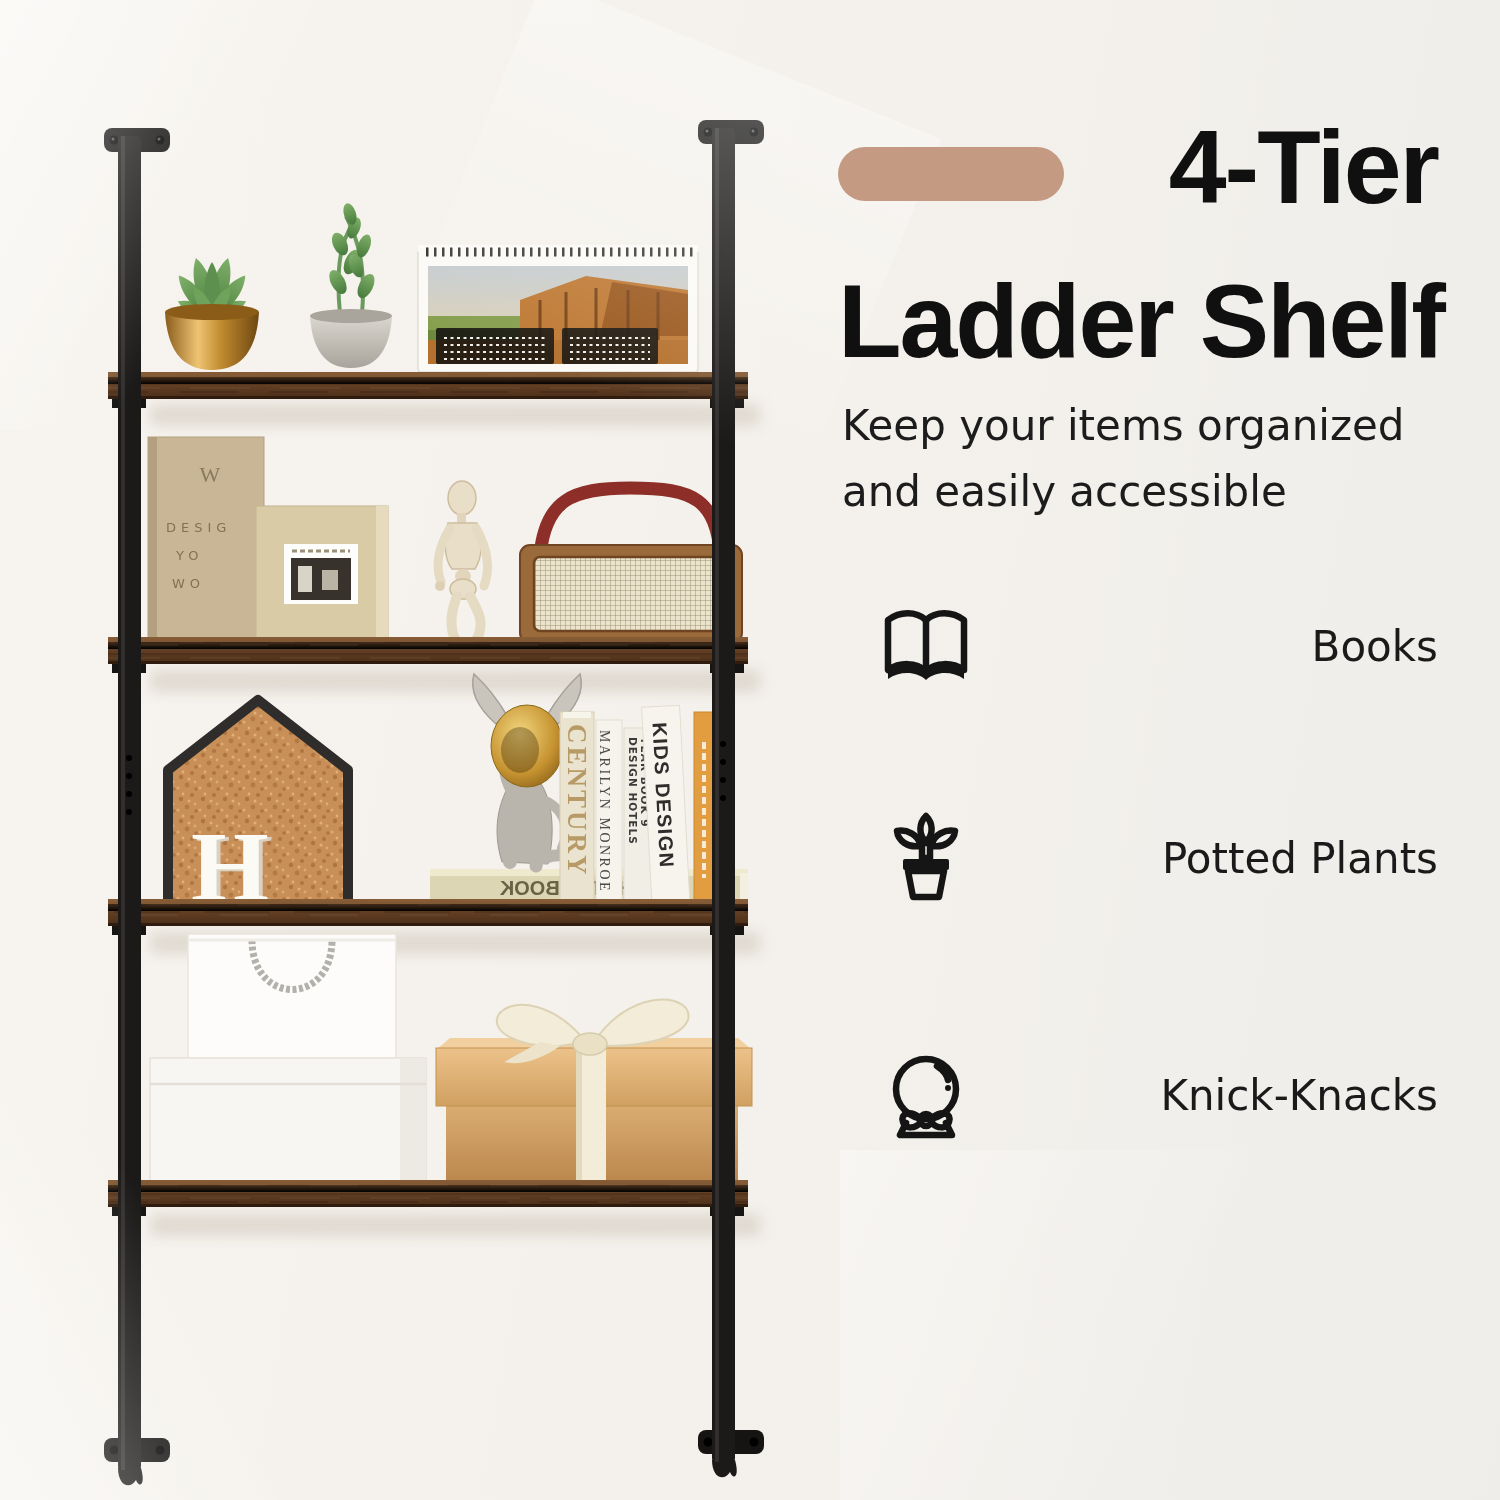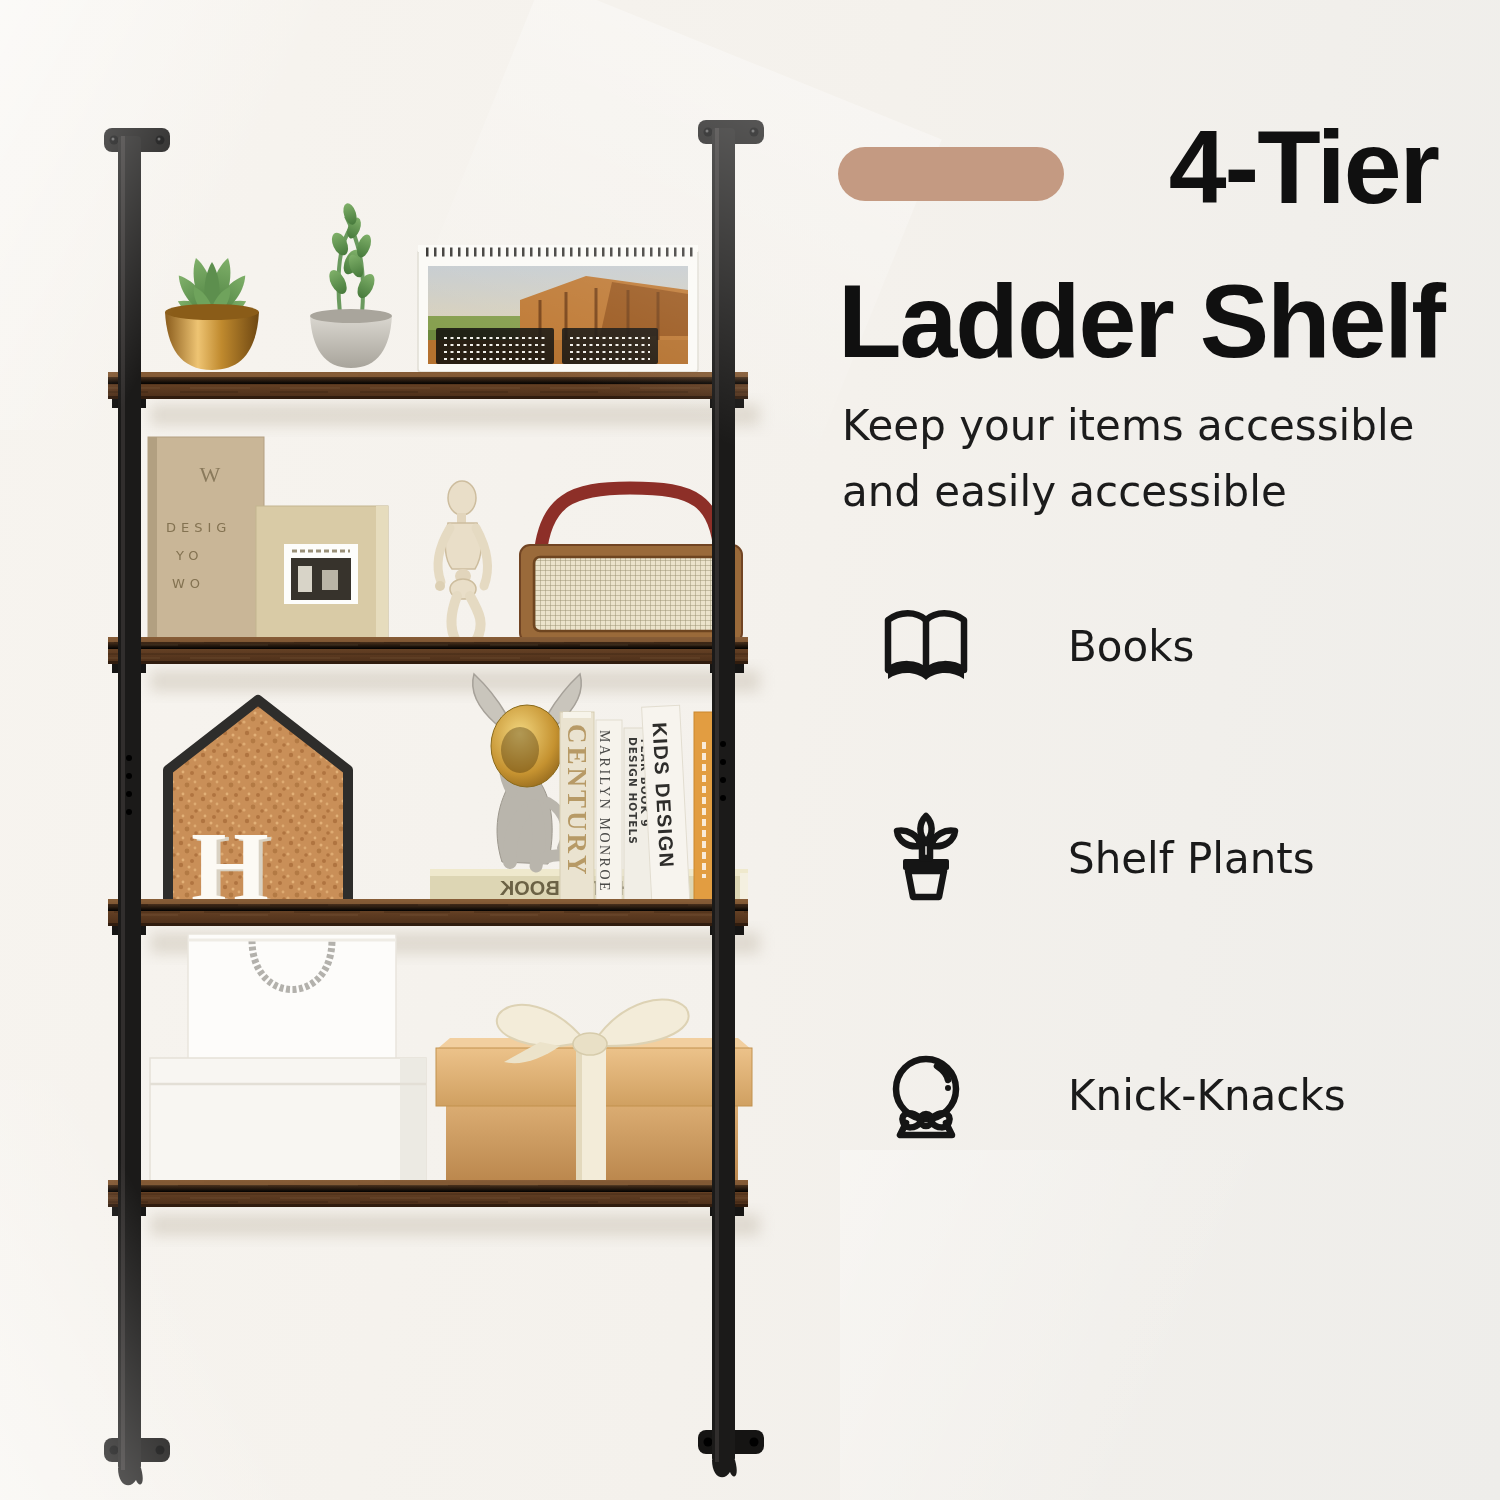--- a/index.html
+++ b/index.html
@@ -18,21 +18,21 @@
     background:linear-gradient(115deg,rgba(255,255,255,.35),rgba(255,255,255,0) 55%);}
   .info-panel{position:absolute;left:838px;top:11px;width:612px;height:1500px;}
   .title-row{position:absolute;left:0;top:104px;width:600px;display:flex;
     justify-content:space-between;align-items:center;}
   .pill{width:226px;height:54px;border-radius:27px;background:var(--accent-pill);margin-top:14px;}
   .title-line1{font-family:"Liberation Sans",sans-serif;font-weight:700;font-size:104px;
     letter-spacing:-2px;color:var(--title-text);line-height:1;}
   .title-line2{position:absolute;left:0;top:258px;font-family:"Liberation Sans",sans-serif;
     font-weight:700;font-size:104px;letter-spacing:-2px;color:var(--title-text);line-height:1;}
   .subtitle{position:absolute;left:4px;top:382px;font-size:42px;line-height:1.56;color:#1c1c1c;}
-  .feature{position:absolute;left:40px;width:560px;height:100px;display:flex;align-items:center;}
+  .feature{position:absolute;left:40px;width:560px;height:100px;display:flex;align-items:center;justify-content:space-between;}
   .f-icon{width:96px;height:96px;flex:0 0 96px;}
   .f-icon svg{width:96px;height:96px;display:block;}
   .f-label{margin-left:94px;font-size:42px;color:#1a1a1a;white-space:nowrap;}
   .ic{stroke:var(--icon-stroke);stroke-width:6.5;fill:none;stroke-linejoin:round;stroke-linecap:round;}
   .icf{fill:var(--icon-stroke);stroke:none;}
 </style>
 </head>
 <body>
 
 <div class="canvas">
@@ -354,21 +354,21 @@
   <div class="streak streak4"></div>
 
   <div class="info-panel">
     <div class="title-row">
       <div class="pill"></div>
       <div class="title-line1">4-Tier</div>
     </div>
     <div class="title-line2">Ladder Shelf</div>
 
     <div class="subtitle">
-      <div>Keep your items accessible</div>
+      <div>Keep your items organized</div>
       <div>and easily accessible</div>
     </div>
 
     <div class="feature" style="top:585px">
       <span class="f-icon">
         <svg viewBox="0 0 96 96">
           <path class="ic" d="M10 22 C22 13 38 13 48 22 C58 13 74 13 86 22 L86 72 C74 64 58 64 48 73 C38 64 22 64 10 72 Z"></path>
           <path class="ic" d="M48 22 L48 73" stroke-width="5"></path>
           <path class="icf" d="M10 72 C22 64 38 64 48 73 C58 64 74 64 86 72 L86 81 C74 73 58 73 48 82 C38 73 22 73 10 81 Z"></path>
         </svg>
@@ -380,21 +380,21 @@
       <span class="f-icon">
         <svg viewBox="0 0 96 96">
           <path class="ic" d="M30 61 L66 61 L61 87 L35 87 Z"></path>
           <rect class="icf" x="25" y="49" width="46" height="11" rx="2"></rect>
           <rect class="ic" x="44" y="33" width="8" height="15" stroke-width="5"></rect>
           <path class="ic" d="M48 6 C55 13 56 24 48 32 C40 24 41 13 48 6 Z" stroke-width="5.5"></path>
           <path class="ic" d="M42 36 C30 38 20 31 19 21 C29 19 40 25 42 34 Z" stroke-width="5.5"></path>
           <path class="ic" d="M54 36 C66 38 76 31 77 21 C67 19 56 25 54 34 Z" stroke-width="5.5"></path>
         </svg>
       </span>
-      <span class="f-label">Shelf Plants</span>
+      <span class="f-label">Potted Plants</span>
     </div>
 
     <div class="feature" style="top:1034px">
       <span class="f-icon">
         <svg viewBox="0 0 96 96">
           <circle class="ic" cx="48" cy="42" r="30"></circle>
           <path class="ic" d="M59 19 C65 23 69 28 70 33" stroke-width="5.5"></path>
           <circle class="icf" cx="70" cy="41" r="3"></circle>
           <path class="ic" d="M28 76 L22 88 L74 88 L68 76" stroke-width="5.5"></path>
           <path class="ic" d="M42 71 C32 63 22 66 25 75 C27 83 38 81 42 76 Z" stroke-width="5"></path>

